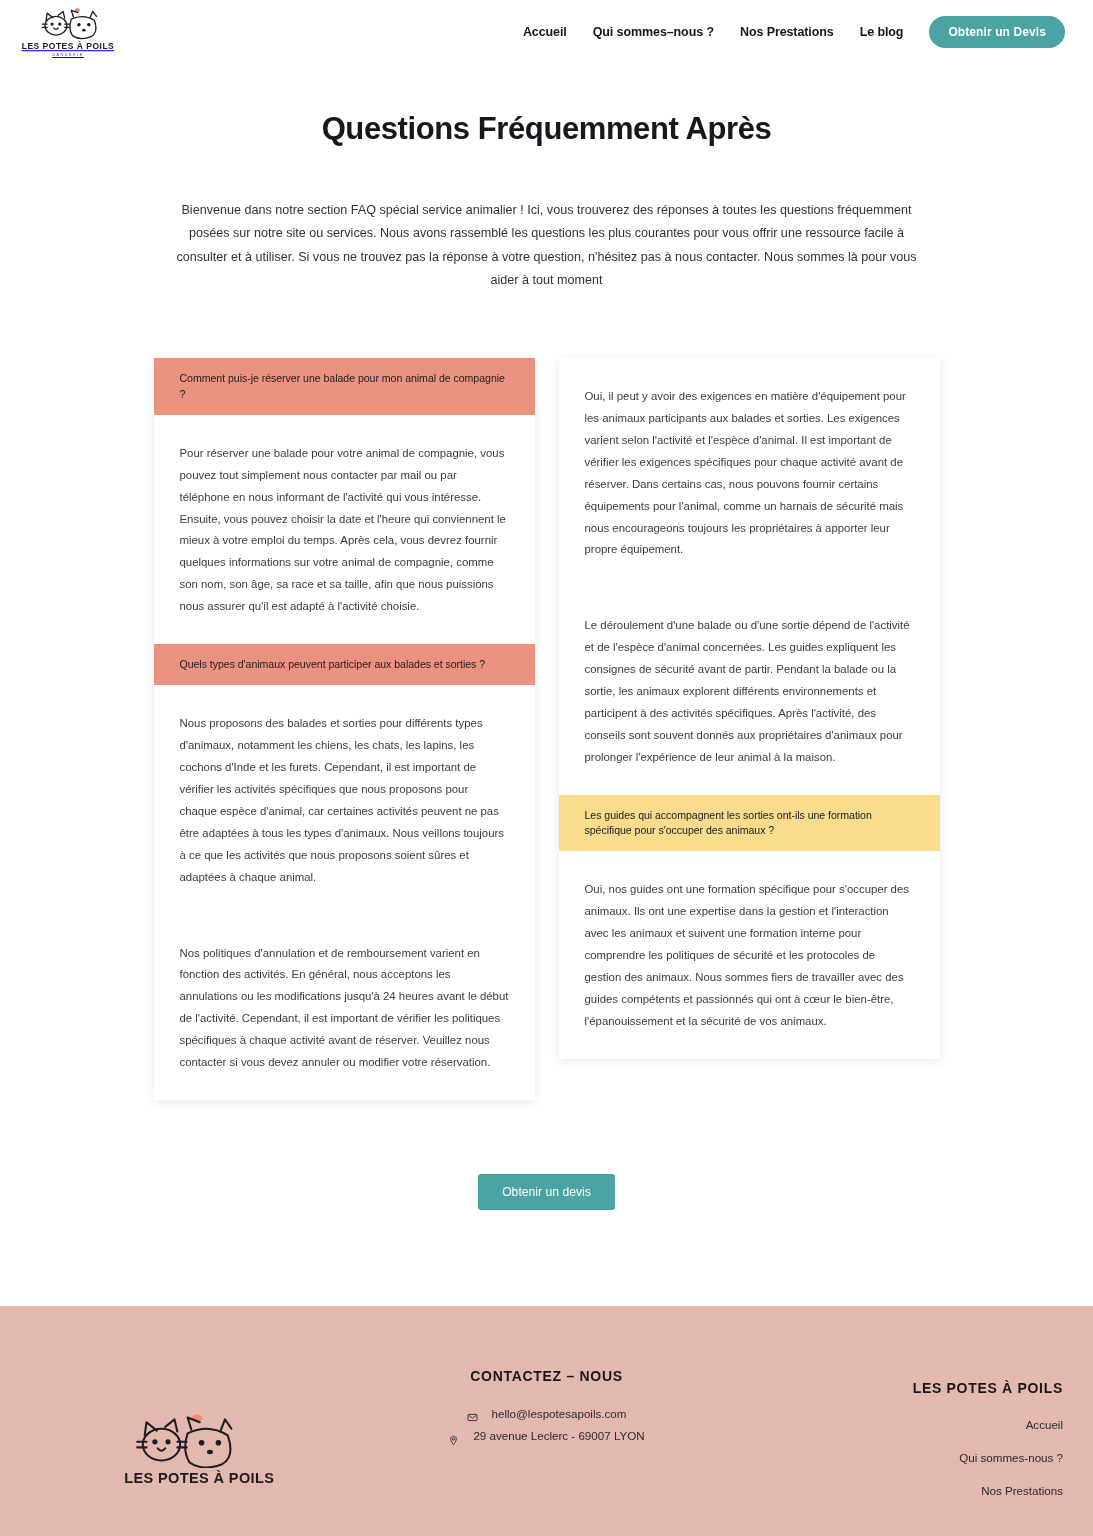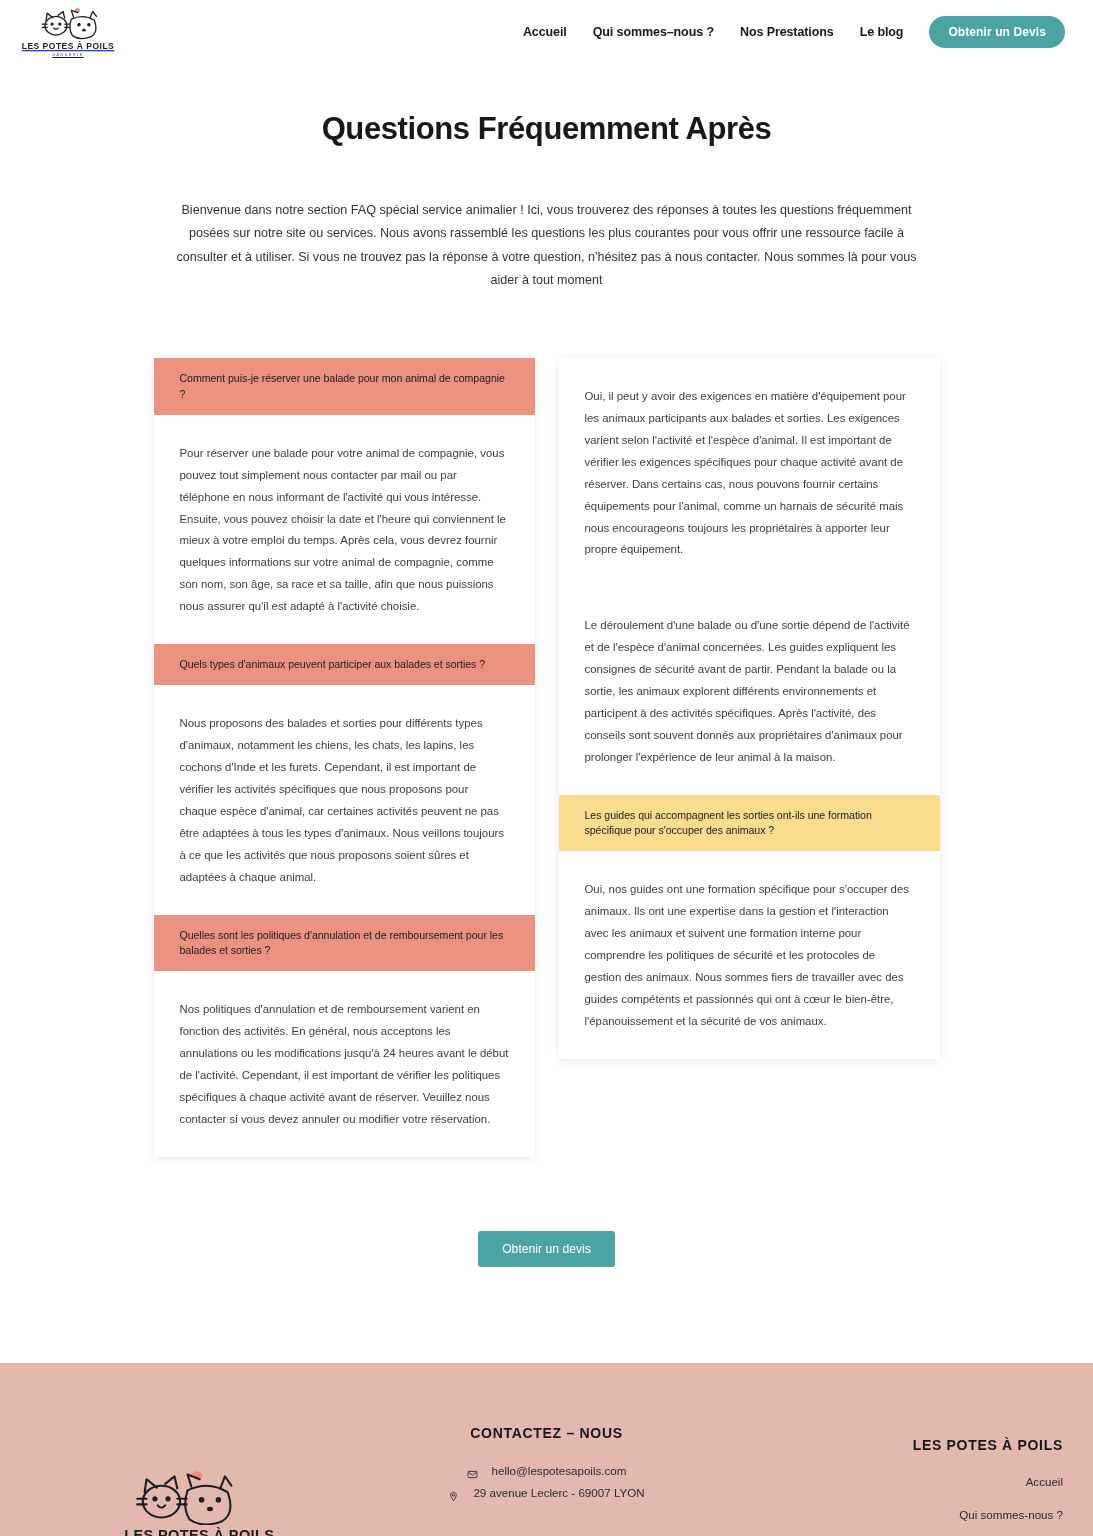--- a/index.html
+++ b/index.html
@@ -162,21 +162,20 @@
   <div class="faq-col col-left">
     <div class="faq-item">
       <div class="faq-q">Comment puis-je réserver une balade pour mon animal de compagnie ?</div>
       <div class="faq-a">Pour réserver une balade pour votre animal de compagnie, vous pouvez tout simplement nous contacter par mail ou par téléphone en nous informant de l'activité qui vous intéresse. Ensuite, vous pouvez choisir la date et l'heure qui conviennent le mieux à votre emploi du temps. Après cela, vous devrez fournir quelques informations sur votre animal de compagnie, comme son nom, son âge, sa race et sa taille, afin que nous puissions nous assurer qu'il est adapté à l'activité choisie.</div>
     </div>
     <div class="faq-item">
       <div class="faq-q">Quels types d'animaux peuvent participer aux balades et sorties ?</div>
       <div class="faq-a">Nous proposons des balades et sorties pour différents types d'animaux, notamment les chiens, les chats, les lapins, les cochons d'Inde et les furets. Cependant, il est important de vérifier les activités spécifiques que nous proposons pour chaque espèce d'animal, car certaines activités peuvent ne pas être adaptées à tous les types d'animaux. Nous veillons toujours à ce que les activités que nous proposons soient sûres et adaptées à chaque animal.</div>
     </div>
     <div class="faq-item">
-      <div class="faq-q">Quelles sont les politiques d'annulation et de remboursement pour les balades et sorties ?</div>
       <div class="faq-a">Nos politiques d'annulation et de remboursement varient en fonction des activités. En général, nous acceptons les annulations ou les modifications jusqu'à 24 heures avant le début de l'activité. Cependant, il est important de vérifier les politiques spécifiques à chaque activité avant de réserver. Veuillez nous contacter si vous devez annuler ou modifier votre réservation.</div>
     </div>
   </div>
 
   <div class="faq-col col-right">
     <div class="faq-item">
       <div class="faq-a">Oui, il peut y avoir des exigences en matière d'équipement pour les animaux participants aux balades et sorties. Les exigences varient selon l'activité et l'espèce d'animal. Il est important de vérifier les exigences spécifiques pour chaque activité avant de réserver. Dans certains cas, nous pouvons fournir certains équipements pour l'animal, comme un harnais de sécurité mais nous encourageons toujours les propriétaires à apporter leur propre équipement.</div>
     </div>
     <div class="faq-item">
       <div class="faq-a">Le déroulement d'une balade ou d'une sortie dépend de l'activité et de l'espèce d'animal concernées. Les guides expliquent les consignes de sécurité avant de partir. Pendant la balade ou la sortie, les animaux explorent différents environnements et participent à des activités spécifiques. Après l'activité, des conseils sont souvent donnés aux propriétaires d'animaux pour prolonger l'expérience de leur animal à la maison.</div>

